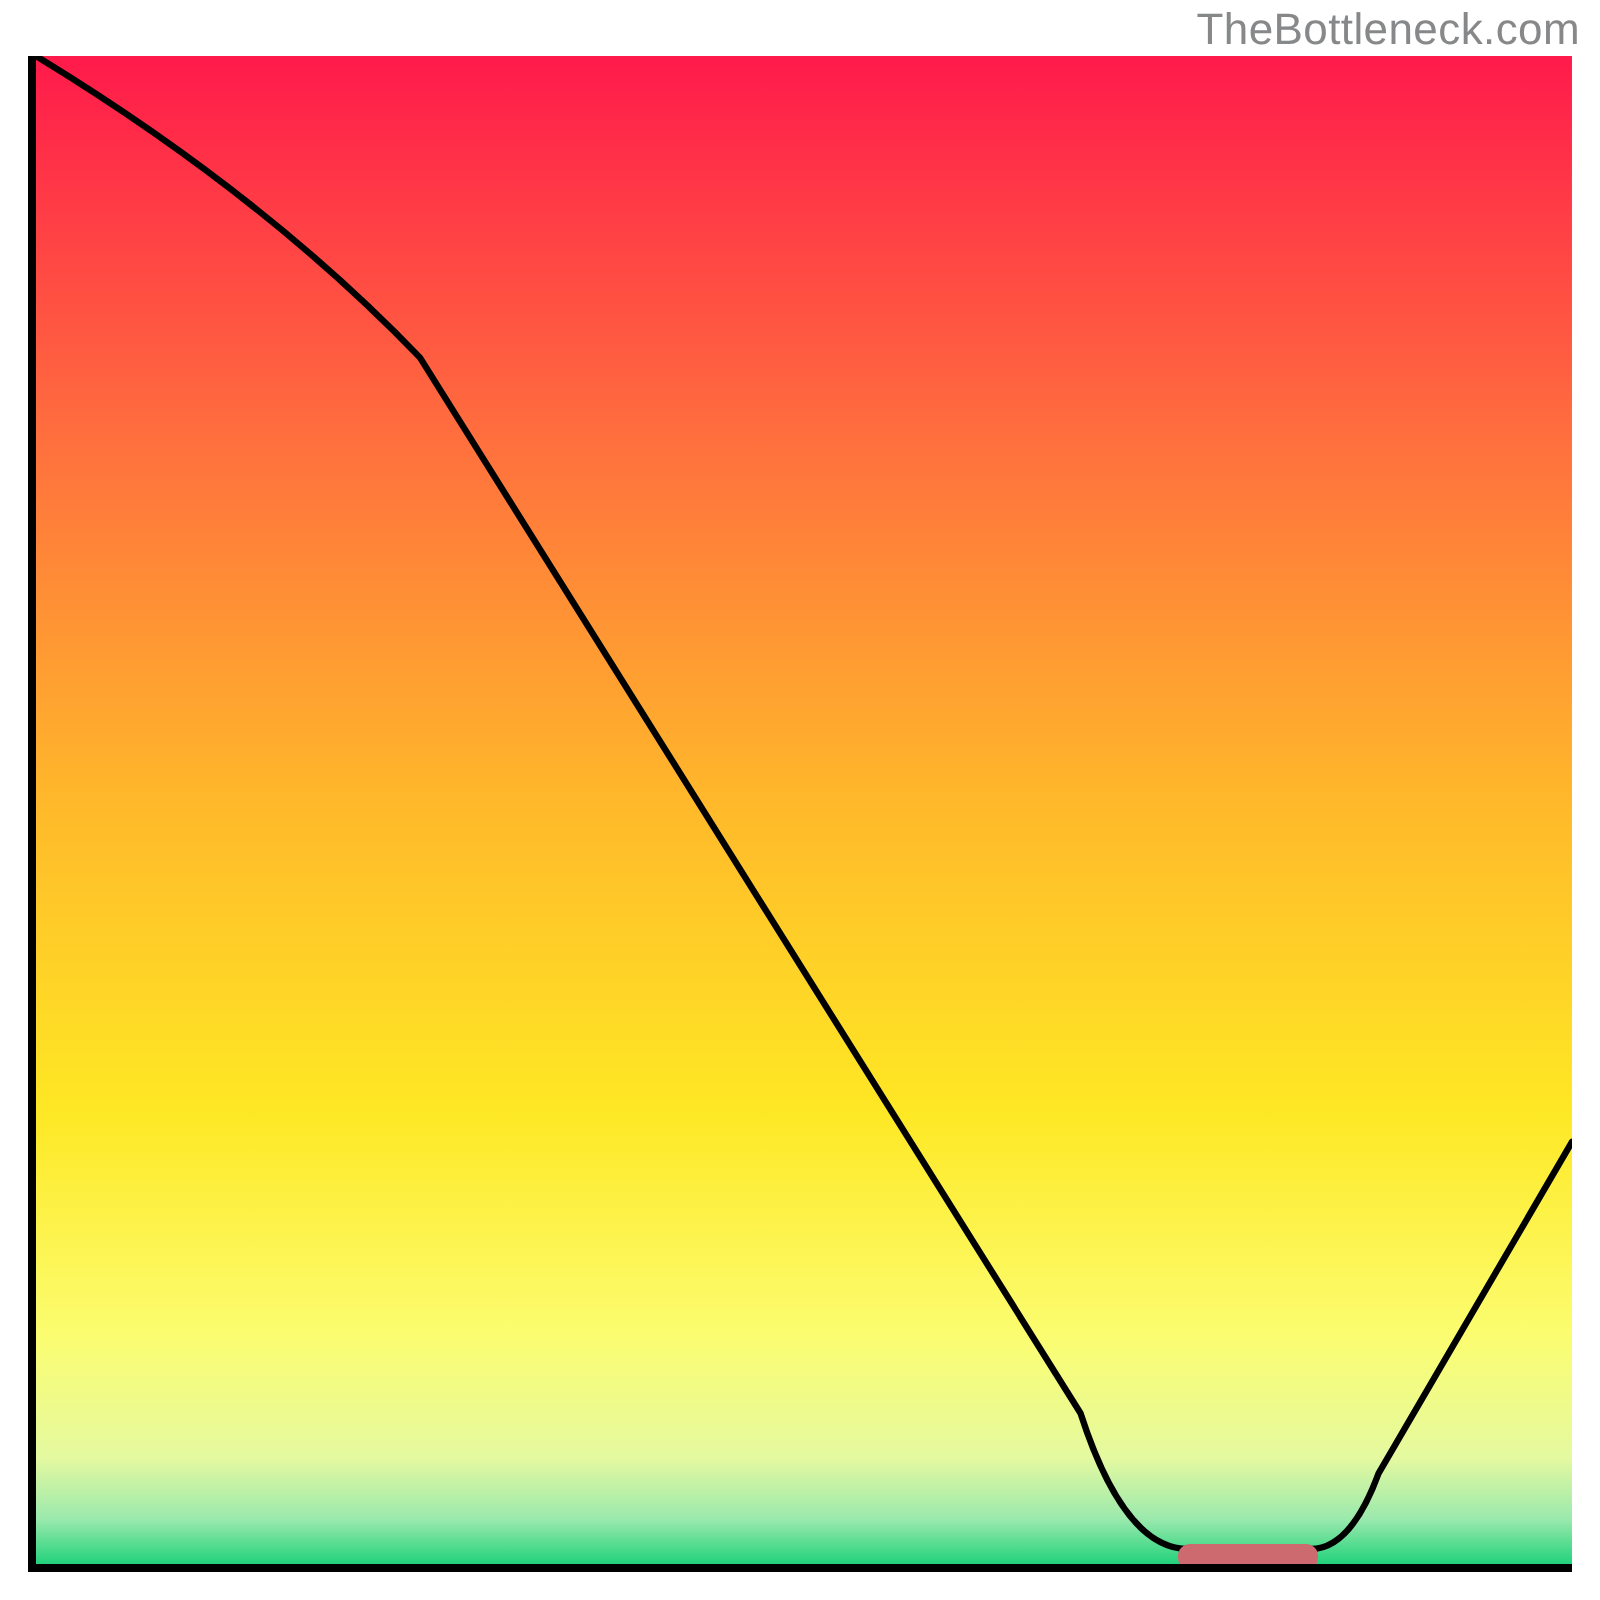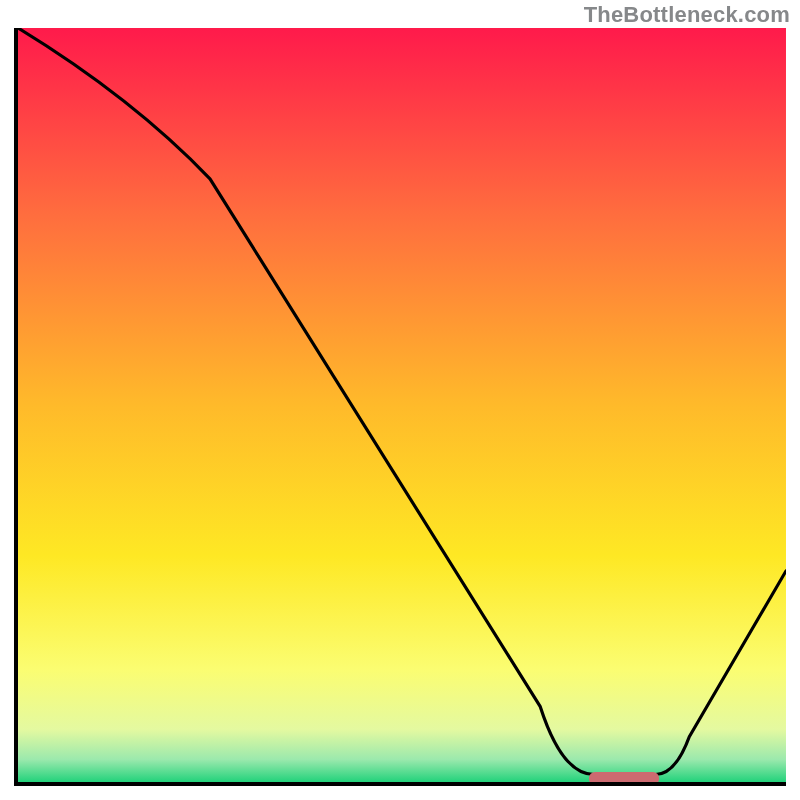--- a/index.html
+++ b/index.html
@@ -32,21 +32,21 @@
     position: absolute;
     background: #cd6a70;
     border-radius: 6px;
   }
   .watermark {
     position: absolute;
     top: 2px;
     right: 10px;
     font-family: Arial, Helvetica, sans-serif;
     font-size: 22px;
-    font-weight: bold;
+    font-weight: normal;
     color: #86888a;
     letter-spacing: 0.2px;
   }
 </style>
 </head>
 <body>
 
 <div class="chart-container">
   <div class="watermark">TheBottleneck.com</div>
 

